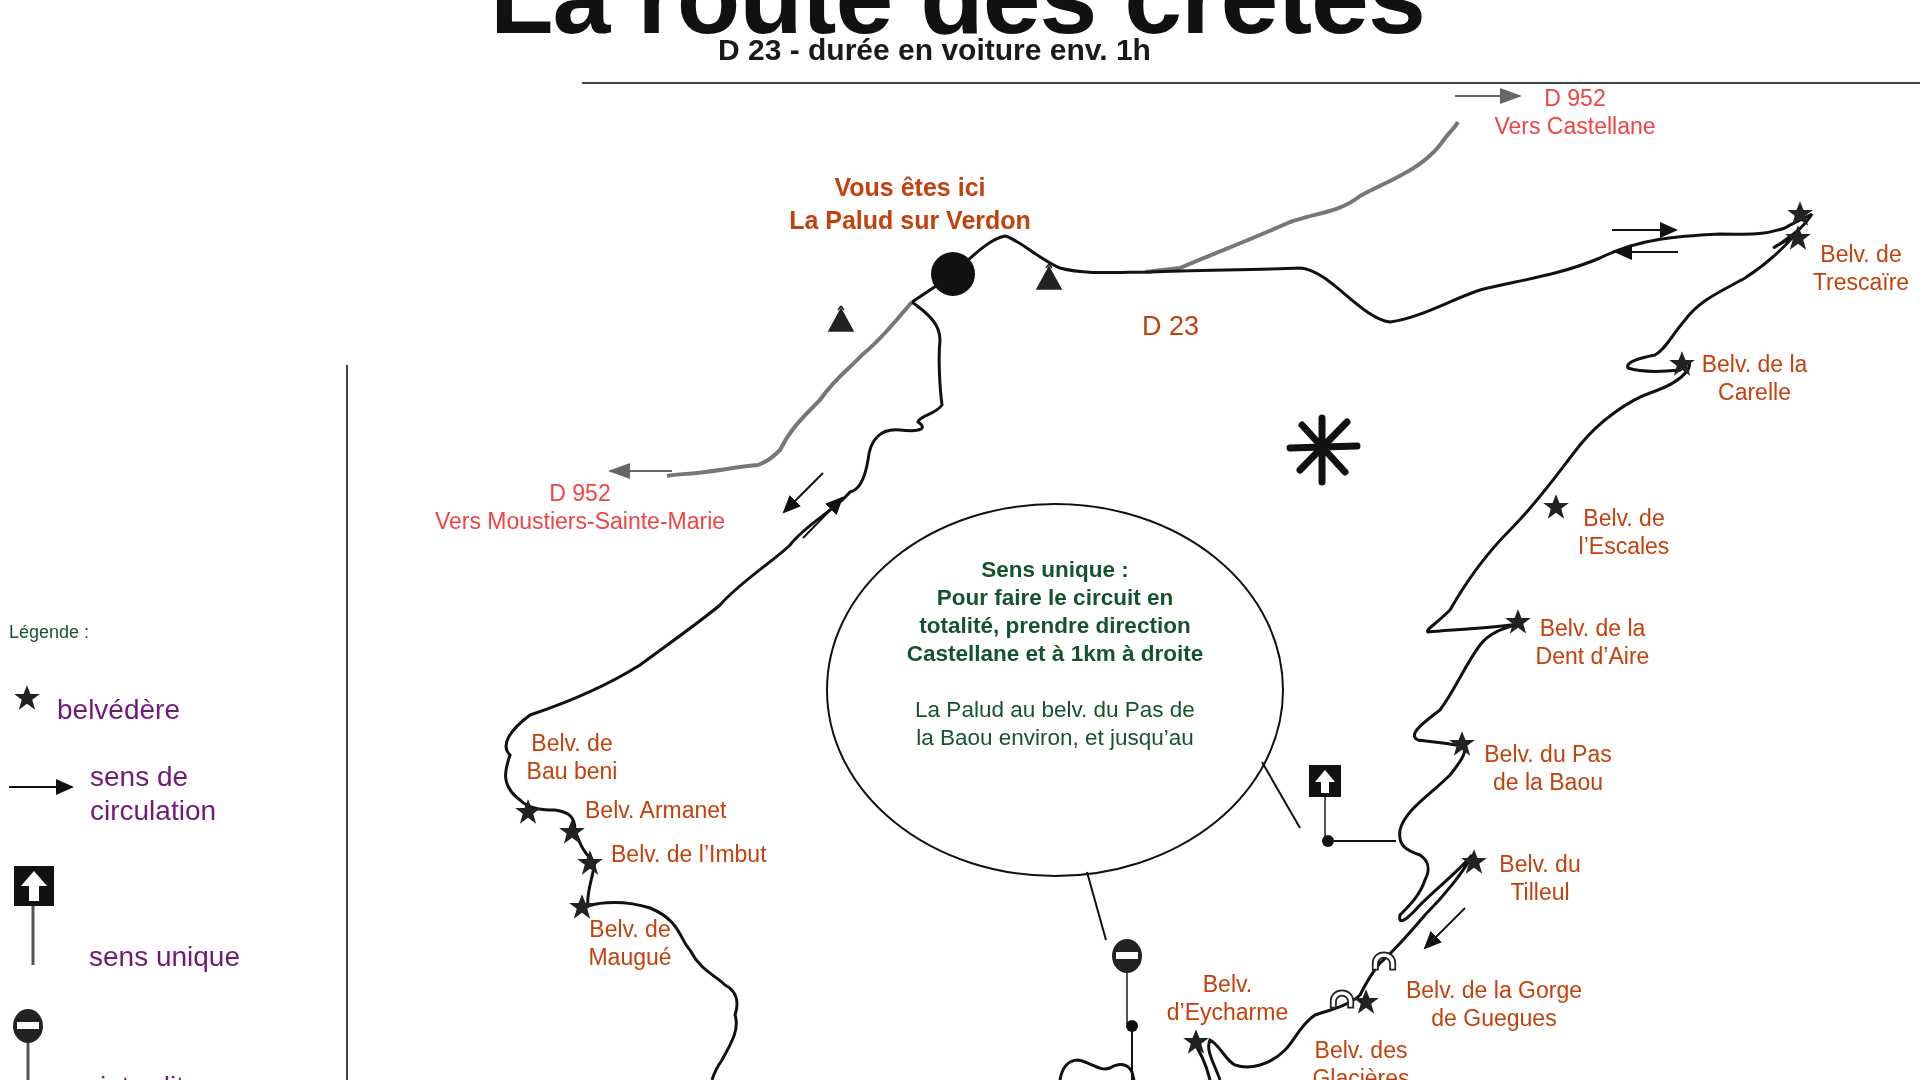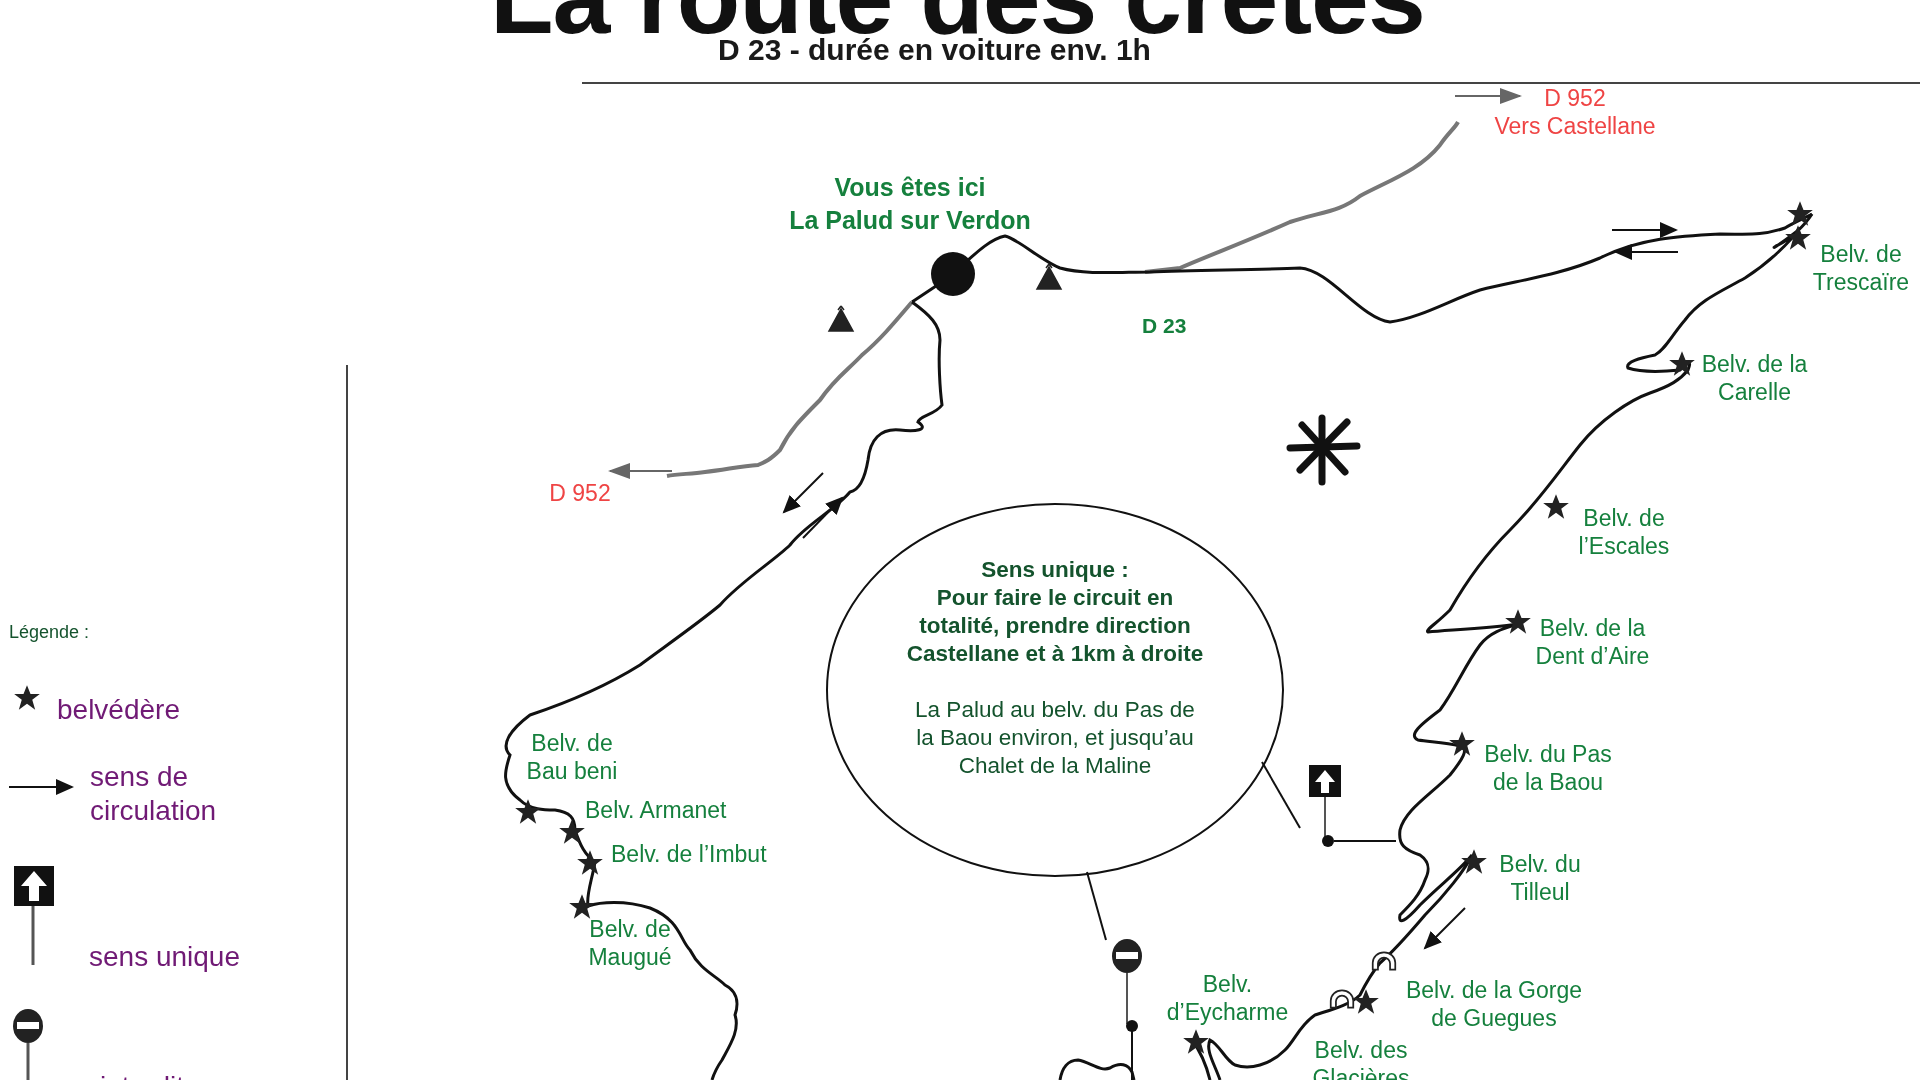--- a/index.html
+++ b/index.html
@@ -1,21 +1,21 @@
 <!DOCTYPE html>
 <html><head>
 <meta charset="utf-8">
 <style>
   html, body { margin: 0; padding: 0; background: #ffffff; }
   body { width: 1920px; height: 1080px; overflow: hidden; position: relative; font-family: "Liberation Sans", sans-serif; color: #1a1a1a; }
   .title-big { position: absolute; left: 490px; top: -62px; font-size: 104px; font-weight: bold; letter-spacing: -1px; white-space: nowrap; color: #111; }
   .subtitle { position: absolute; left: 718px; top: 33px; font-size: 30px; font-weight: bold; color: #1a1a1a; white-space: nowrap; }
   .rule-top { position: absolute; left: 582px; top: 82px; width: 1338px; height: 2px; background: #444; }
   .legend-rule { position: absolute; left: 346px; top: 365px; width: 2px; height: 715px; background: #444; }
-  .lbl { position: absolute; font-size: 23px; line-height: 28px; color: #15803d; white-space: nowrap; text-align: center; }
+  .lbl { position: absolute; font-size: 23px; line-height: 28px; color: #c2410c; white-space: nowrap; text-align: center; }
   .lbl.left { text-align: right; }
   .lbl.grey { color: #ef4444; }
   .lbl.bold { font-weight: bold; font-size: 25px; line-height: 33px; }
   .legend-title { position: absolute; left: 9px; top: 622px; font-size: 18px; color: #14532d; }
   .legend-text { position: absolute; font-size: 28px; line-height: 34px; color: #701a75; }
   .bubble-text { position: absolute; left: 870px; top: 556px; width: 370px; text-align: center; font-size: 22.5px; line-height: 28px; color: #14532d; }
   .bubble-text .b { font-weight: bold; }
   .bubble-text .gap { height: 28px; }
   svg { position: absolute; left: 0; top: 0; }
 </style>
@@ -128,29 +128,30 @@
     <rect x="17" y="1022" width="22" height="7" fill="#fff"></rect>
     <line x1="28" y1="1043" x2="28" y2="1080" stroke="#555" stroke-width="3"></line>
   </g>
 </svg>
 
 <div class="lbl bold" style="left:780px; top:171px; width:260px;">
   <div>Vous êtes ici</div>
   <div>La Palud sur Verdon</div>
 </div>
 
-<div class="lbl" style="left:1142px; top:312px; font-size:21px;font-weight:bold;">D 23</div>
+<div class="lbl" style="left:1142px; top:312px; font-size:27px;">D 23</div>
 
 <div class="lbl grey" style="left:1490px; top:84px; width:170px;">
   <div>D 952</div>
   <div>Vers Castellane</div>
 </div>
 
 <div class="lbl grey" style="left:420px; top:479px; width:320px;">
   <div>D 952</div>
+  <div>Vers Moustiers-Sainte-Marie</div>
 </div>
 
 <div class="lbl" style="left:1805px; top:240px; width:112px;">
   <div>Belv. de</div>
     <div>Trescaïre</div>
 </div>
 <div class="lbl" style="left:1692px; top:350px; width:125px;">
   <div>Belv. de la</div>
     <div>Carelle</div>
 </div>
@@ -194,21 +195,20 @@
 </div>
 
 <div class="bubble-text">
   <div class="b">Sens unique :</div>
   <div class="b">Pour faire le circuit en</div>
   <div class="b">totalité, prendre direction</div>
   <div class="b">Castellane et à 1km à droite</div>
   <div class="gap"></div>
   <div>La Palud au belv. du Pas de</div>
   <div>la Baou environ, et jusqu’au</div>
-  <div>Chalet de la Maline</div>
 </div>
 
 <div class="legend-title">Légende :</div>
 <div class="legend-text" style="left:57px; top:693px;">belvédère</div>
 <div class="legend-text" style="left:90px; top:760px;">
   <div>sens de</div>
   <div>circulation</div>
 </div>
 <div class="legend-text" style="left:65px; top:940px;margin-left:24px;">sens unique</div>
 <div class="legend-text" style="left:100px; top:1070px;">interdit</div>

